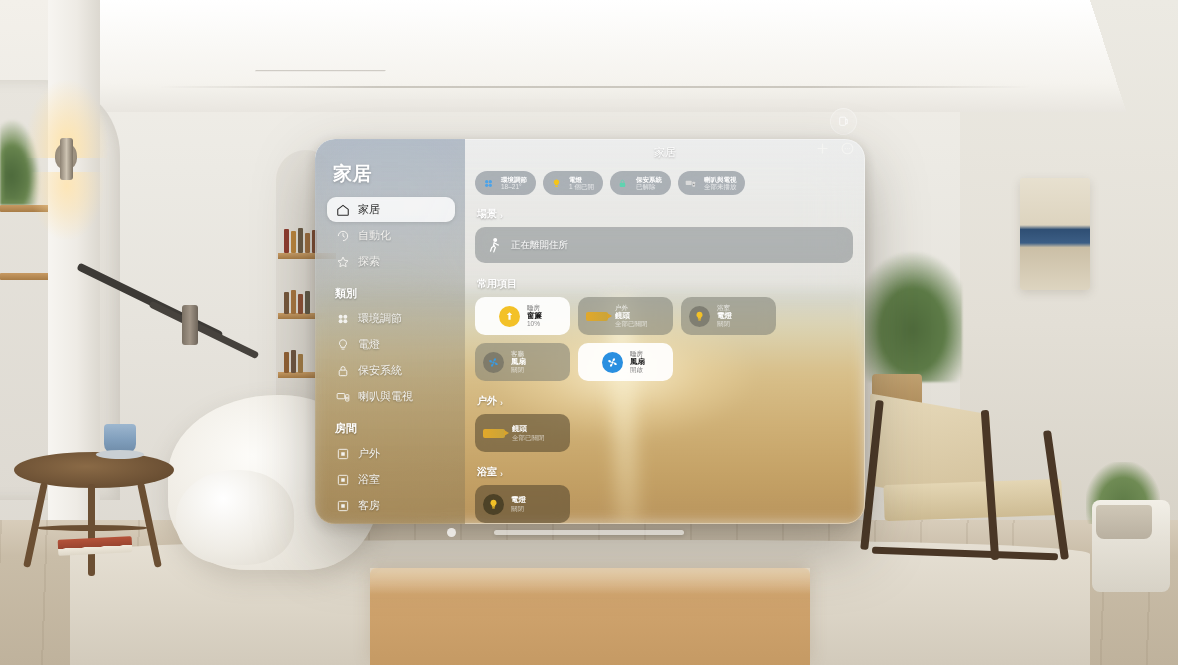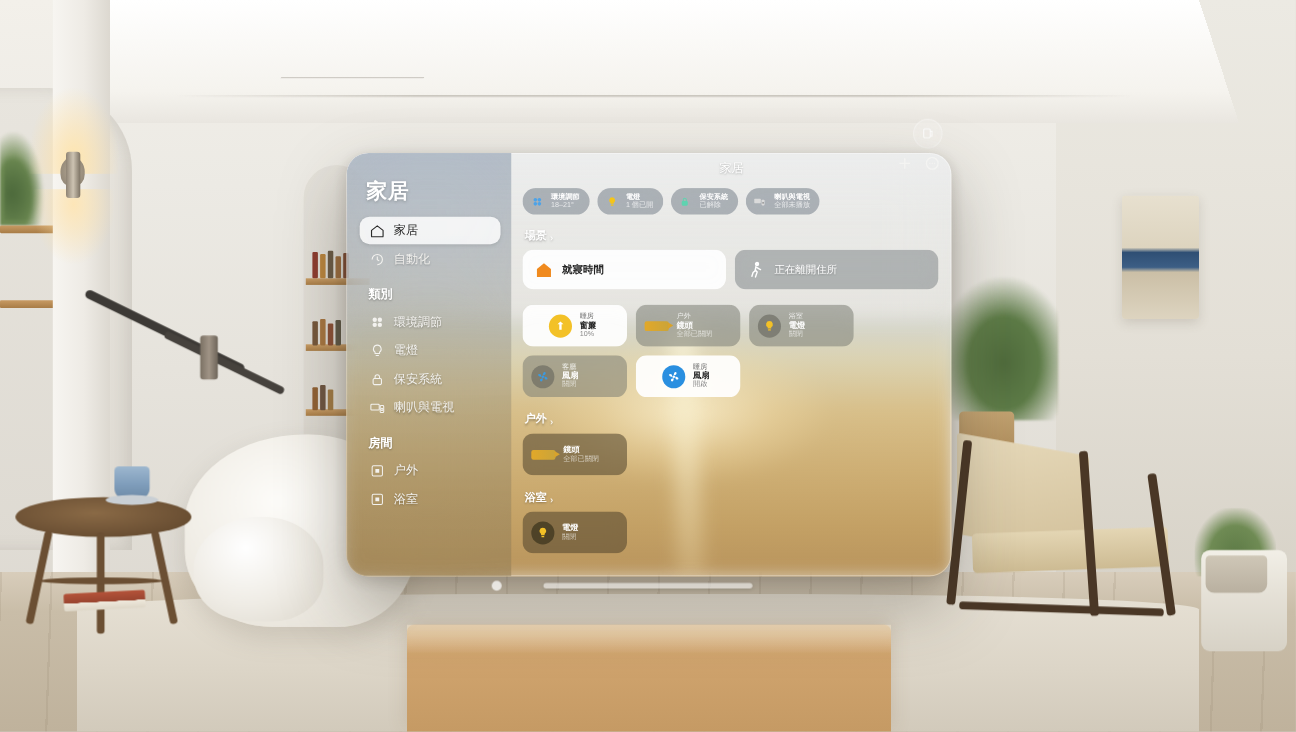--- a/index.html
+++ b/index.html
@@ -497,20 +497,28 @@
     <div class="sb-row">
       <span class="ic">
         <svg viewBox="0 0 24 24" fill="none" stroke="#f3f2ef" stroke-width="1.7">
           <path d="M4 12a8 8 0 1 1 8 8"></path>
             <path d="M12 7v5l3 2"></path>
         </svg>
       </span>
       <span>自動化</span>
     </div>
 
+    <div class="sb-row">
+      <span class="ic">
+        <svg viewBox="0 0 24 24" fill="none" stroke="#f3f2ef" stroke-width="1.6" stroke-linejoin="round">
+          <path d="M12 3.5l2.6 5.6 6 .8-4.4 4.2 1.1 6-5.3-3-5.3 3 1.1-6L3.4 9.9l6-.8z"></path>
+        </svg>
+      </span>
+      <span>探索</span>
+    </div>
 
     <div class="sb-group">類別</div>
 
     <div class="sb-row">
       <span class="ic">
         <svg viewBox="0 0 24 24" fill="#f3f2ef">
           <circle cx="8" cy="8" r="3.4"></circle>
             <circle cx="16" cy="8" r="3.4"></circle>
           <circle cx="8" cy="16" r="3.4"></circle>
             <circle cx="16" cy="16" r="3.4"></circle>
@@ -562,20 +570,29 @@
       <span>户外</span>
     </div>
     <div class="sb-row">
       <span class="ic">
         <svg viewBox="0 0 24 24" fill="none" stroke="#f3f2ef" stroke-width="1.6">
           <rect x="4" y="4" width="16" height="16" rx="2.2"></rect>
             <path d="M9 9h6v6H9z" fill="#f3f2ef" stroke="none"></path>
         </svg>
       </span>
       <span>浴室</span>
+    </div>
+    <div class="sb-row">
+      <span class="ic">
+        <svg viewBox="0 0 24 24" fill="none" stroke="#f3f2ef" stroke-width="1.6">
+          <rect x="4" y="4" width="16" height="16" rx="2.2"></rect>
+            <path d="M9 9h6v6H9z" fill="#f3f2ef" stroke="none"></path>
+        </svg>
+      </span>
+      <span>客房</span>
     </div>
     <div class="sb-row">
       
       
     </div>
 
   </div>
 
   <div class="content">
     <div class="topbar">
@@ -654,40 +671,35 @@
             <div class="t2">全部未播放</div>
           </span>
         </div>
       </div>
 
       <div class="sec-head">
         <span>場景</span>
         <span class="chev">›</span>
       </div>
       <div class="scenes">
-        <div class="scene on">
-          <span class="sic">
-            <svg viewBox="0 0 24 24" fill="#f08a1e">
-              <path d="M12 3.2L3 10.6V21h18V10.6z"></path>
-            </svg>
-          </span>
-          <span class="slabel">就寢時間</span>
-        </div>
         <div class="scene">
           <span class="sic">
             <svg viewBox="0 0 24 24" fill="none" stroke="#fff" stroke-width="1.8" stroke-linecap="round">
               <circle cx="13" cy="4.2" r="1.9" fill="#fff"></circle>
               <path d="M11 21l2.2-6.4-2.6-2.4.9-4.2 3.6 2.2 2.4 1.2"></path>
               <path d="M11.5 12.2L8 15l-1.6 5"></path>
             </svg>
           </span>
           <span class="slabel">正在離開住所</span>
         </div>
       </div>
 
+      <div class="sec-head">
+        <span>常用項目</span>
+      </div>
       <div class="grid">
 
         <div class="tile on">
           <span class="tic" style="background:#f3c127;">
             <svg viewBox="0 0 24 24" fill="#fff">
               <path d="M12 4l5 5h-3v9h-4V9H7z"></path>
             </svg>
           </span>
           <span class="ttx">
             <div class="r1">睡房</div>

